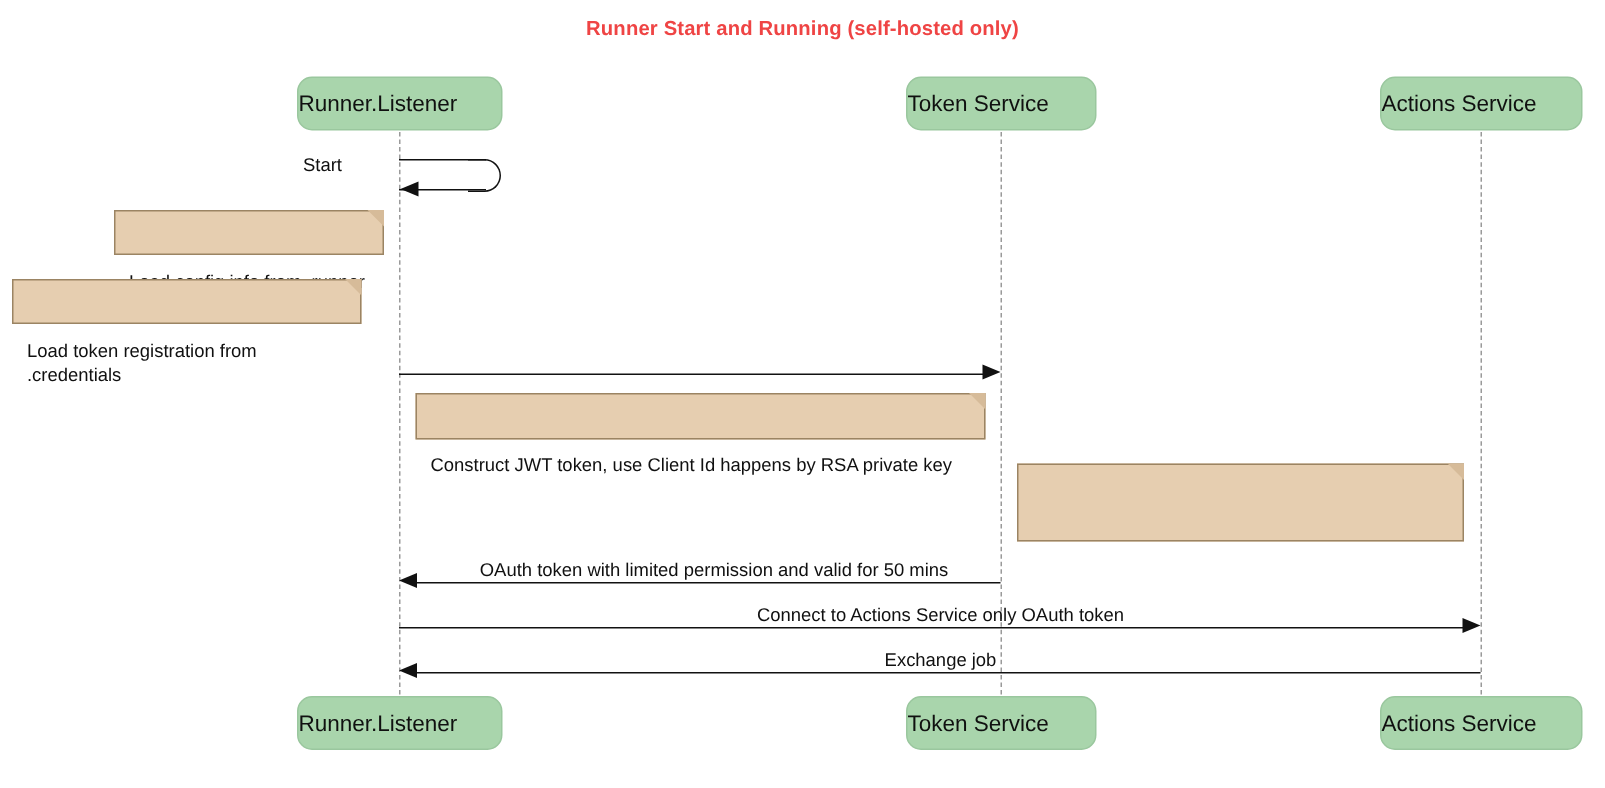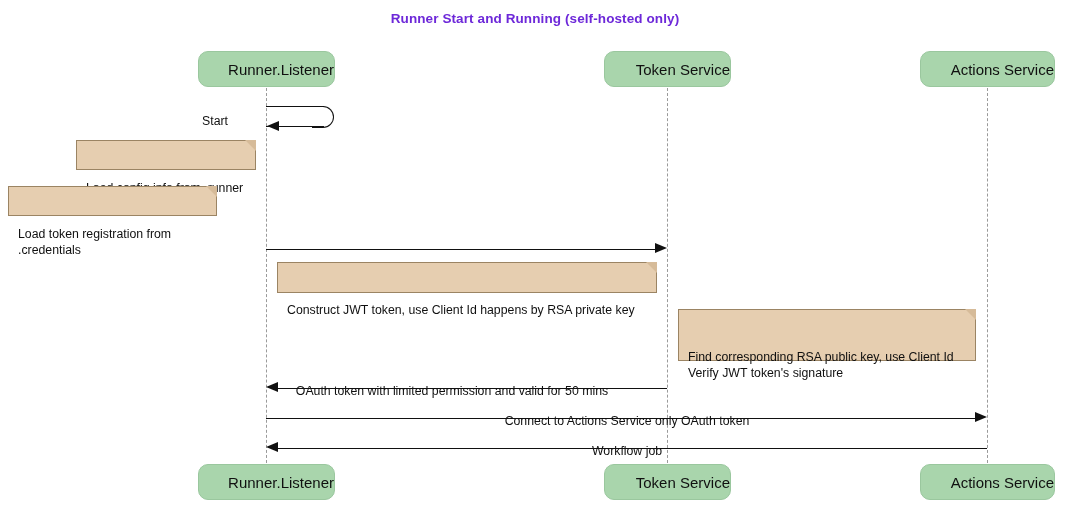--- a/index.html
+++ b/index.html
@@ -19,41 +19,41 @@
     overflow: hidden;
   }
   .diagram-title {
     position: absolute;
     left: 0;
     top: 11px;
     width: 1070px;
     text-align: center;
     font-size: 13.5px;
     font-weight: bold;
-    color: #6d28d9;
+    color: #ef4444;
     letter-spacing: 0.1px;
   }
   
   .lifeline {
     position: absolute;
     width: 0;
     border-left: 1px dashed #9a9a9a;
     top: 88px;
     height: 375px;
   }
   
   .participant {
     position: absolute;
     height: 36px;
     background: #a9d5ac;
     border: 1px solid #9ac79e;
     border-radius: 10px;
     display: flex;
     align-items: center;
-    justify-content: flex-end;
+    justify-content: flex-start;
     font-size: 15px;
     color: #101010;
     box-sizing: border-box;
   }
   
   .note {
     position: absolute;
     background: #e6ceb0;
     border: 1px solid #9b8463;
     box-sizing: border-box;
@@ -92,21 +92,20 @@
   .arrowhead.left {
     border-top: 5.5px solid transparent;
     border-bottom: 5.5px solid transparent;
     border-right: 12px solid #111111;
   }
   .msg-label {
     position: absolute;
     font-size: 12.3px;
     color: #101010;
     white-space: nowrap;
-    margin-top: 11px;
   }
   
   .self-loop {
     position: absolute;
   }
   .self-loop .top {
     position: absolute;
     left: 0;
     top: 0;
     height: 0;
@@ -164,44 +163,42 @@
     <div class="bottom" style="top:20px; width:58px;"></div>
   </div>
   <div class="arrowhead left" style="left:267px; top:121px;"></div>
   <div class="msg-label" style="left:228px; top:103px; text-align:right; transform:translateX(-100%);">Start</div>
 
   <div class="note" style="left:76px; top:140px; width:180px; height:30px;">
     <span class="fold"></span>
     <span>Load config info from .runner</span>
   </div>
 
-  <div class="note" style="left:8px; top:186px; width:209px; height:30px;">
+  <div class="note" style="left:8px; top:186px; width:233px; height:30px;">
     <span class="fold"></span>
     <span>Load token registration from .credentials</span>
   </div>
 
   <div class="msg-line" style="left:266px; top:249px; width:390px;"></div>
   <div class="arrowhead right" style="left:655px; top:243px;"></div>
 
   <div class="note" style="left:277px; top:262px; width:380px; height:31px;">
     <span class="fold"></span>
     <span>Construct JWT token, use Client Id happens by RSA private key</span>
   </div>
 
   <div class="note" style="left:678px; top:309px; width:298px; height:52px;">
     <span class="fold"></span>
-    <span>Find corresponding RSA public key, use Client Id
-Verify JWT token's signature</span>
   </div>
 
   <div class="msg-line" style="left:277px; top:388px; width:390px;"></div>
   <div class="arrowhead left" style="left:266px; top:382px;"></div>
-  <div class="msg-label" style="left:452px; top:373px; transform:translateX(-50%);">OAuth token with limited permission and valid for 50 mins</div>
+  <div class="msg-label" style="left:476px; top:373px; transform:translateX(-50%);">OAuth token with limited permission and valid for 50 mins</div>
 
   <div class="msg-line" style="left:266px; top:418px; width:710px;"></div>
   <div class="arrowhead right" style="left:975px; top:412px;"></div>
   <div class="msg-label" style="left:627px; top:403px; transform:translateX(-50%);">Connect to Actions Service only OAuth token</div>
 
   <div class="msg-line" style="left:277px; top:448px; width:710px;"></div>
   <div class="arrowhead left" style="left:266px; top:442px;"></div>
-  <div class="msg-label" style="left:627px; top:433px; transform:translateX(-50%);">Workflow job</div>
+  <div class="msg-label" style="left:627px; top:433px; transform:translateX(-50%);">Exchange job</div>
 
 </div>
 
 </body></html>

